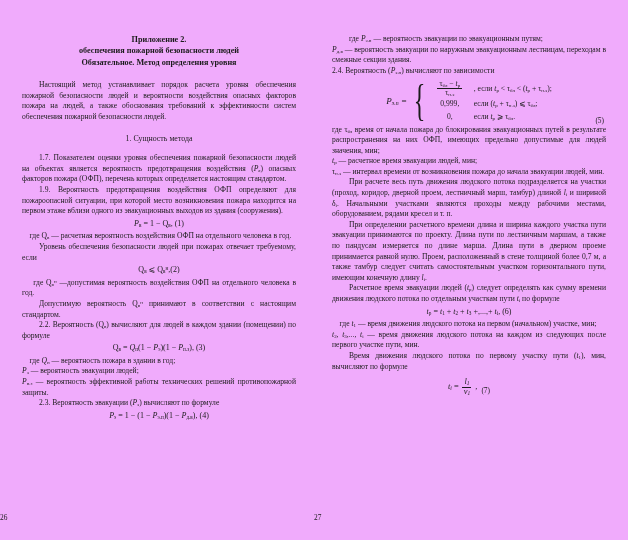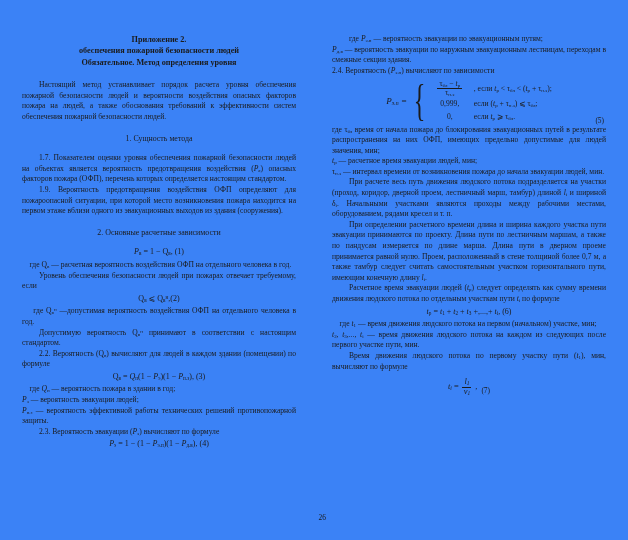--- a/index.html
+++ b/index.html
@@ -13,21 +13,21 @@
     overflow: hidden;
     font-family: "Liberation Serif", "DejaVu Serif", serif;
     color: #1b1b1b;
     position: relative;
   }
   .scan {
     position: absolute;
     inset: 0;
     display: flex;
     
-    background: #3b82f6;
+    background: #f0abfc;
   }
   .page {
     position: relative;
     width: 314px;
     height: 540px;
     box-sizing: border-box;
   }
   .page-left  { padding: 34px 18px 0 22px; }
   .page-right { padding: 34px 22px 0 18px; }
 
@@ -75,23 +75,23 @@
     line-height: 0;
   }
   sub { vertical-align: -0.25em; }
   sup { vertical-align: 0.45em; }
 
   .it { font-style: italic; }
 
   .page-num {
     position: absolute;
     bottom: 18px;
-    left: 12px;
+    left: 0;
     width: 100%;
-    text-align: right;
+    text-align: left;
     font-size: 7.4px;
   }
 
   
   .pw-wrap {
     display: flex;
     align-items: center;
     justify-content: center;
     margin: 4px 0 2px 0;
     position: relative;
@@ -176,21 +176,20 @@
 
       <p class="para">Настоящий метод устанавливает порядок расчета уровня обеспечения пожарной безопасности людей и вероятности воздействия опасных факторов пожара на людей, а также обоснования требований к эффективности систем обеспечения пожарной безопасности людей.</p>
 
       <div class="section-head">1. Сущность метода</div>
 
       <p class="para"><span>1.7. Показателем оценки уровня обеспечения пожарной безопасности людей на объектах является вероятность</span>
         <span>предотвращения воздействия (</span><span class="it">P<sub>в</sub></span><span>)</span><span> опасных факторов пожара (ОФП), перечень которых определяется настоящим стандартом.</span></p>
 
       <p class="para">1.9. Вероятность предотвращения воздействия ОФП определяют для пожароопасной ситуации, при которой место возникновения пожара находится на первом этаже вблизи одного из эвакуационных выходов из здания (сооружения).</p>
 
-      <div class="section-head">2. Основные расчетные зависимости</div>
 
 
       <div class="formula">
         <span class="it">P</span><sub>в</sub> = 1 − Q<sub>в</sub>, (1)
       </div>
 
       <p class="para noindent">&nbsp;&nbsp;&nbsp;&nbsp;где Q<sub>в</sub> — расчетная вероятность воздействия ОФП на отдельного человека в год.</p>
 
       <p class="para">Уровень обеспечения безопасности людей при пожарах отвечает требуемому, если</p>
 

